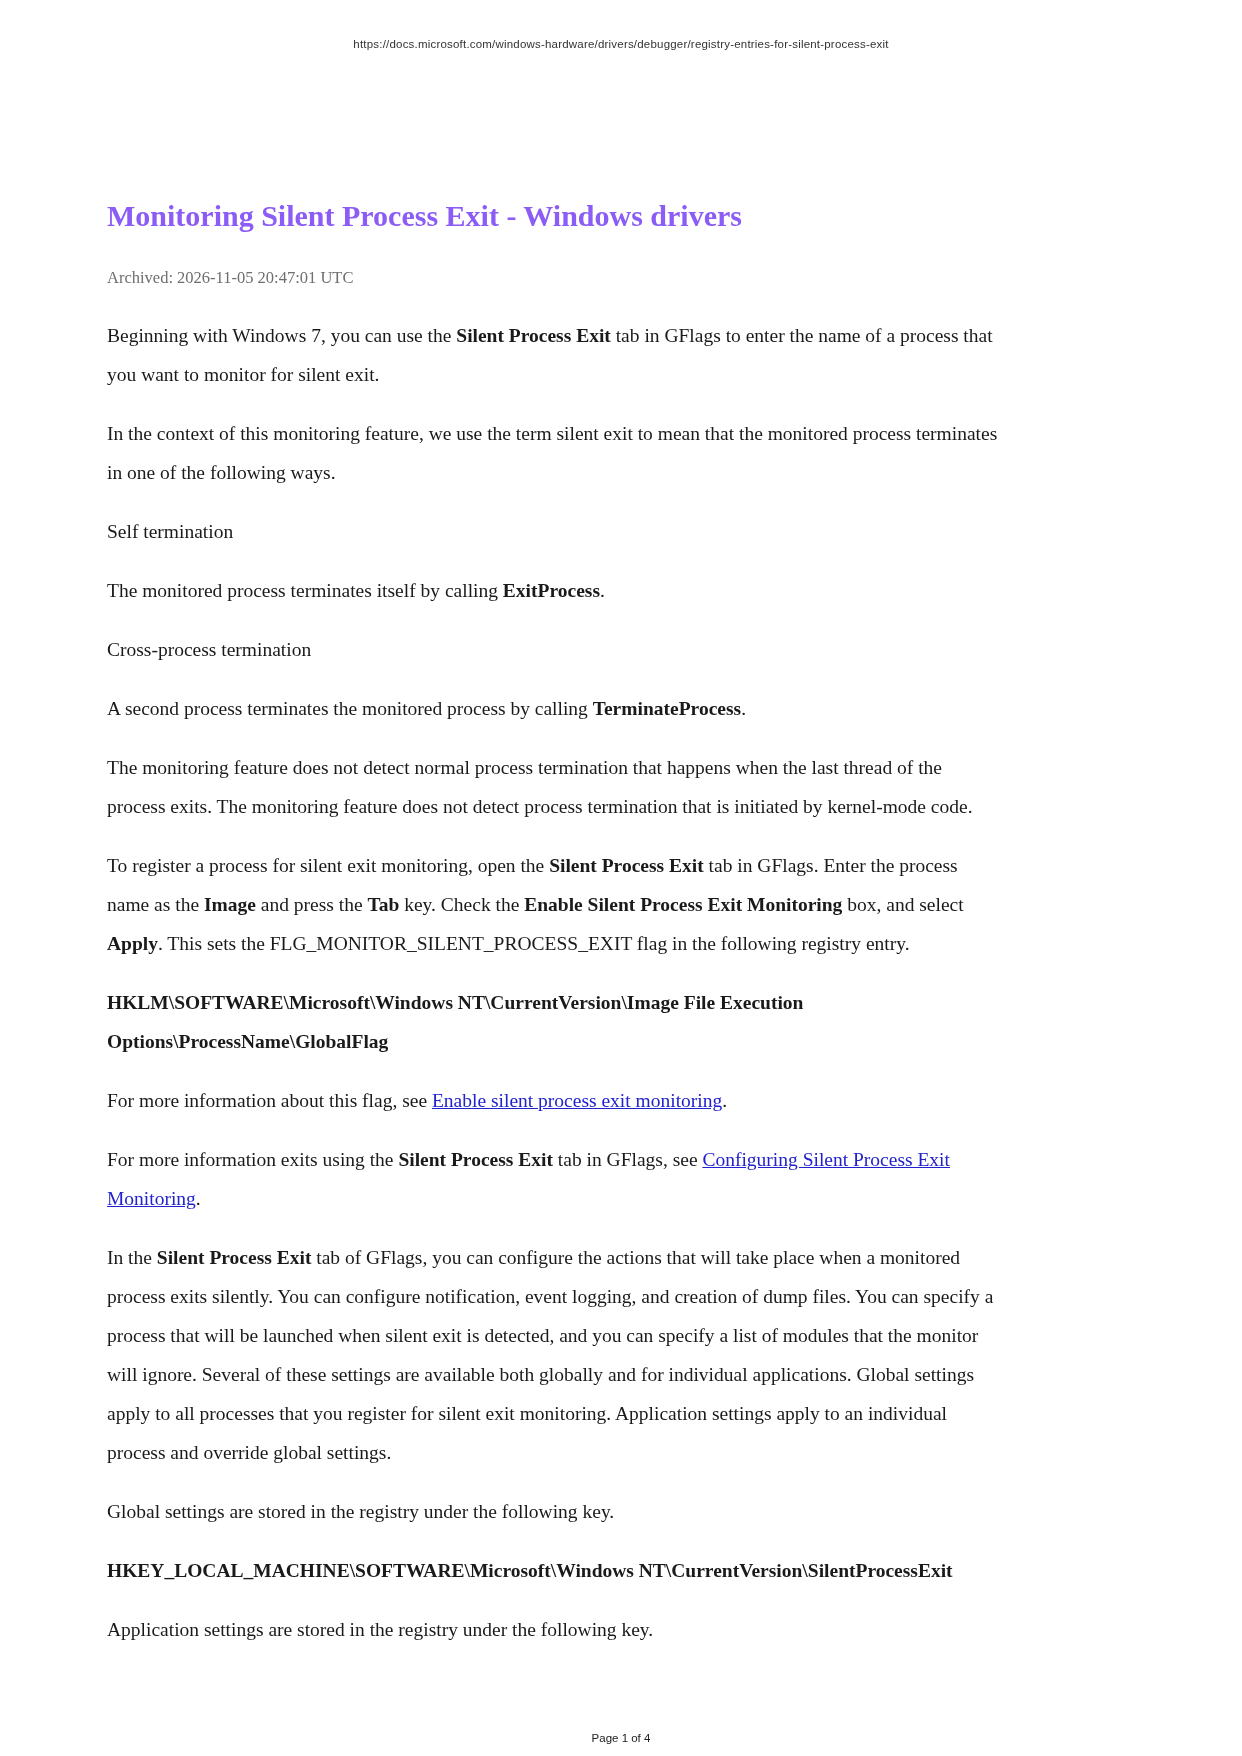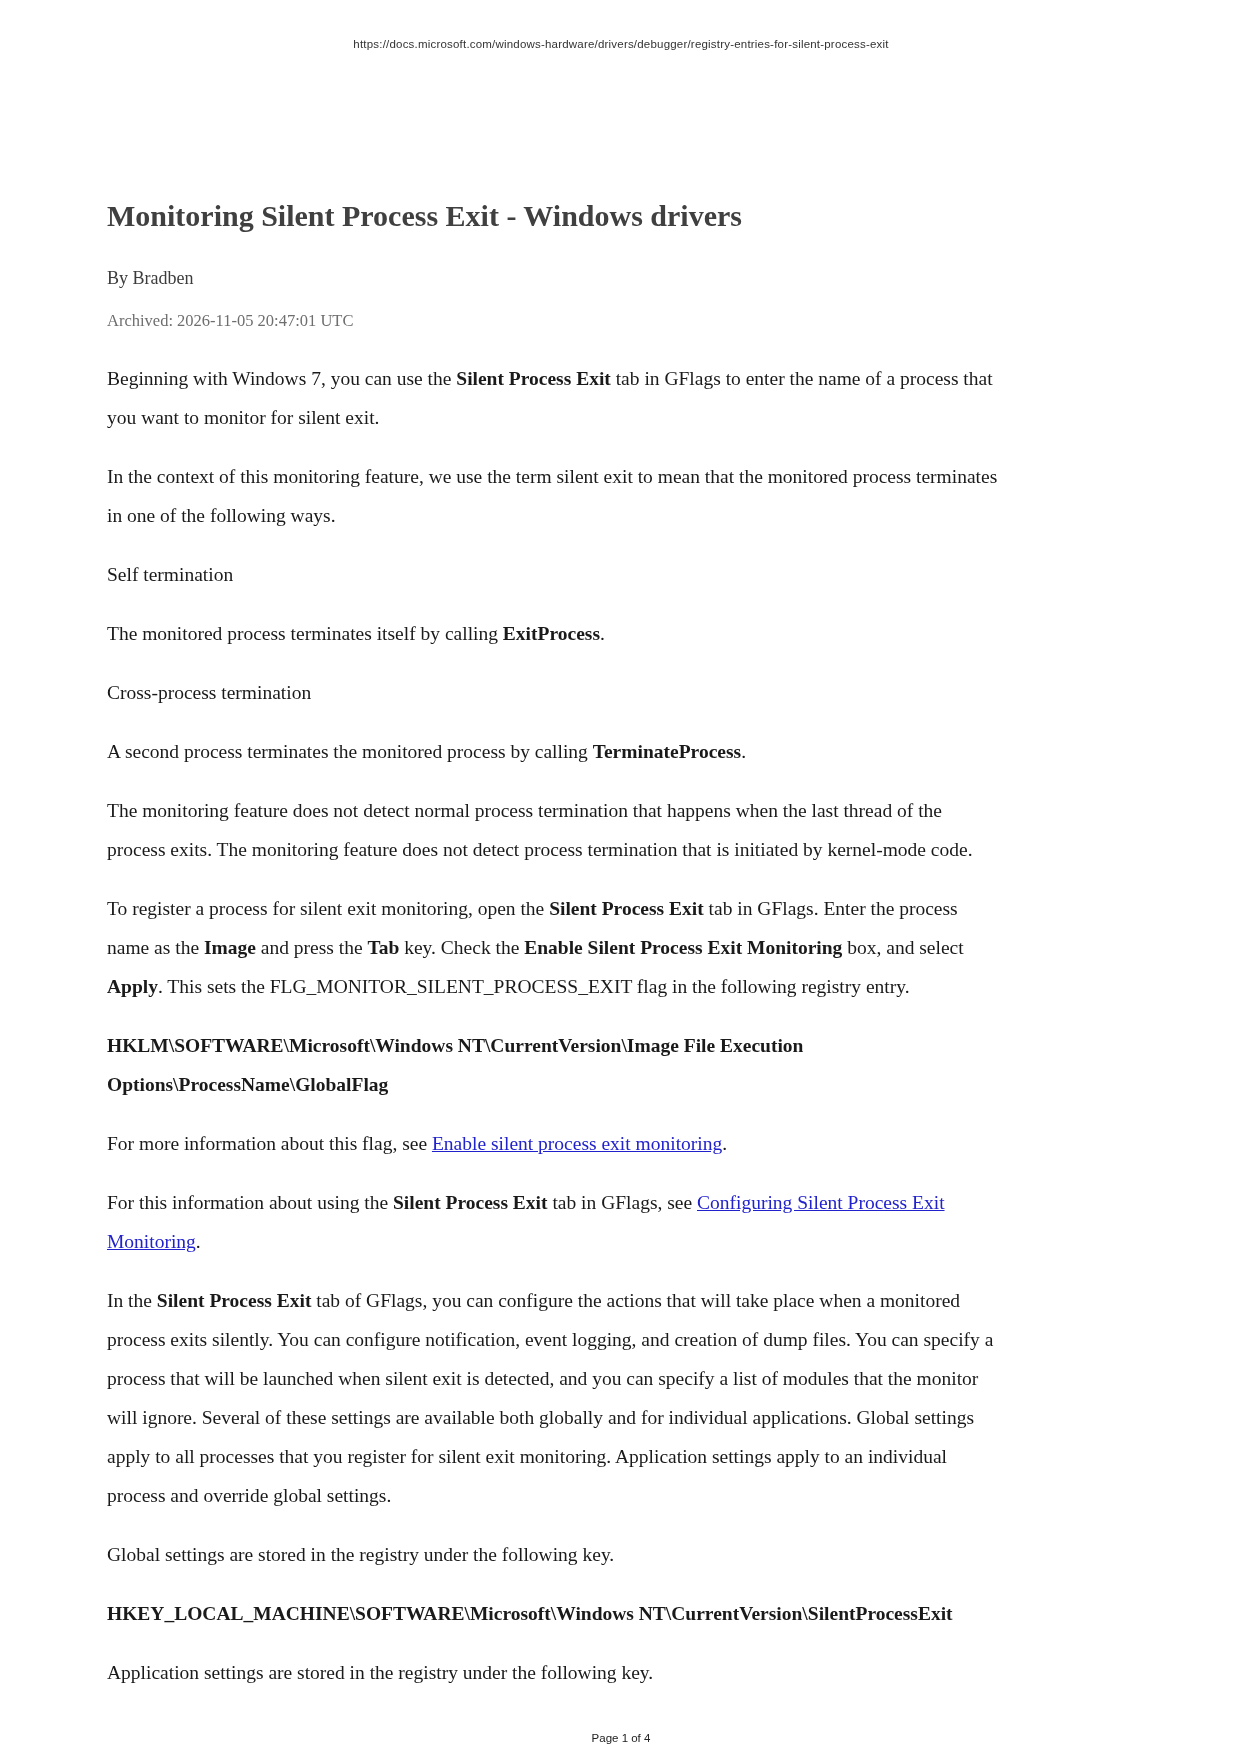--- a/index.html
+++ b/index.html
@@ -27,21 +27,21 @@
   .content {
     position: absolute;
     top: 190px;
     left: 107px;
     width: 892px;
     color: #1a1a1a;
   }
   h1.title {
     font-size: 30px;
     font-weight: bold;
-    color: #404040;
+    color: #8b5cf6;
     margin: 0 0 34px 0;
     line-height: 1.2;
   }
   p.byline {
     font-size: 18px;
     color: #3c3c3c;
     margin: 0 0 22px 0;
   }
   p.archived {
     font-size: 16.5px;
@@ -73,34 +73,33 @@
   }
 </style>
 </head>
 <body>
 
 <div class="page">
   <div class="header-url">https://docs.microsoft.com/windows-hardware/drivers/debugger/registry-entries-for-silent-process-exit</div>
 
   <div class="content">
     <h1 class="title">Monitoring Silent Process Exit - Windows drivers</h1>
-    <p class="byline">By Bradben</p>
     <p class="archived">Archived: 2026-11-05 20:47:01 UTC</p>
     <div class="article-body" id="article-body">
         <p><span>Beginning with Windows 7, you can use the </span><span class="b">Silent Process Exit</span><span> tab in GFlags to enter the name of a process that you want to monitor for silent exit.</span></p>
         <p><span>In the context of this monitoring feature, we use the term </span><span class="i">silent exit</span><span> to mean that the monitored process terminates in one of the following ways.</span></p>
         <p><span>Self termination</span></p>
         <p><span>The monitored process terminates itself by calling </span><span class="b">ExitProcess</span><span>.</span></p>
         <p><span>Cross-process termination</span></p>
         <p><span>A second process terminates the monitored process by calling </span><span class="b">TerminateProcess</span><span>.</span></p>
         <p><span>The monitoring feature does not detect normal process termination that happens when the last thread of the process exits. The monitoring feature does not detect process termination that is initiated by kernel-mode code.</span></p>
         <p><span>To register a process for silent exit monitoring, open the </span><span class="b">Silent Process Exit</span><span> tab in GFlags. Enter the process name as the </span><span class="b">Image</span><span> and press the </span><span class="b">Tab</span><span> key. Check the </span><span class="b">Enable Silent Process Exit Monitoring</span><span> box, and select </span><span class="b">Apply</span><span>. This sets the FLG_MONITOR_SILENT_PROCESS_EXIT flag in the following registry entry.</span></p>
         <p><span class="b">HKLM\SOFTWARE\Microsoft\Windows NT\CurrentVersion\Image File Execution Options\</span><span class="b i">ProcessName</span><span class="b">\GlobalFlag</span></p>
         <p><span>For more information about this flag, see </span><a href="#">Enable silent process exit monitoring</a><span>.</span></p>
-        <p><span>For this information about using the </span><span class="b">Silent Process Exit</span><span> tab in GFlags, see </span><a href="#">Configuring Silent Process Exit Monitoring</a><span>.</span></p>
+        <p><span>For more information exits using the </span><span class="b">Silent Process Exit</span><span> tab in GFlags, see </span><a href="#">Configuring Silent Process Exit Monitoring</a><span>.</span></p>
         <p><span>In the </span><span class="b">Silent Process Exit</span><span> tab of GFlags, you can configure the actions that will take place when a monitored process exits silently. You can configure notification, event logging, and creation of dump files. You can specify a process that will be launched when silent exit is detected, and you can specify a list of modules that the monitor will ignore. Several of these settings are available both globally and for individual applications. Global settings apply to all processes that you register for silent exit monitoring. Application settings apply to an individual process and override global settings.</span></p>
         <p><span>Global settings are stored in the registry under the following key.</span></p>
         <p><span class="b">HKEY_LOCAL_MACHINE\SOFTWARE\Microsoft\Windows NT\CurrentVersion\SilentProcessExit</span></p>
         <p><span>Application settings are stored in the registry under the following key.</span></p>
       </div>
   </div>
 
   <div class="footer">Page 1 of 4</div>
 </div>
 

